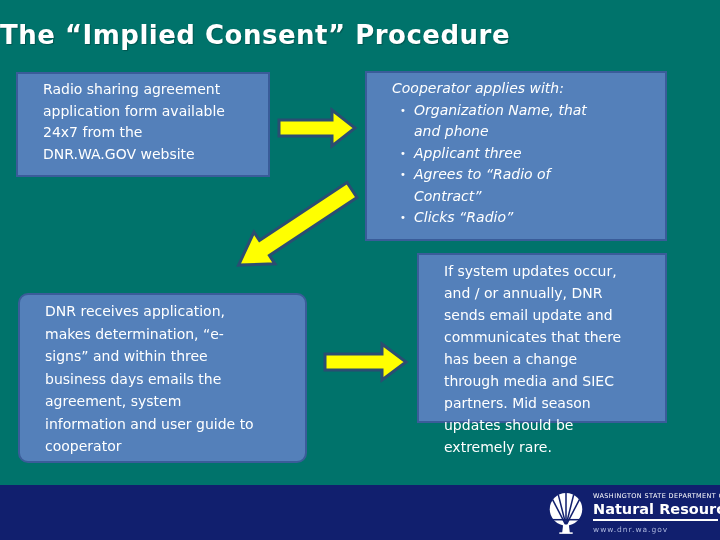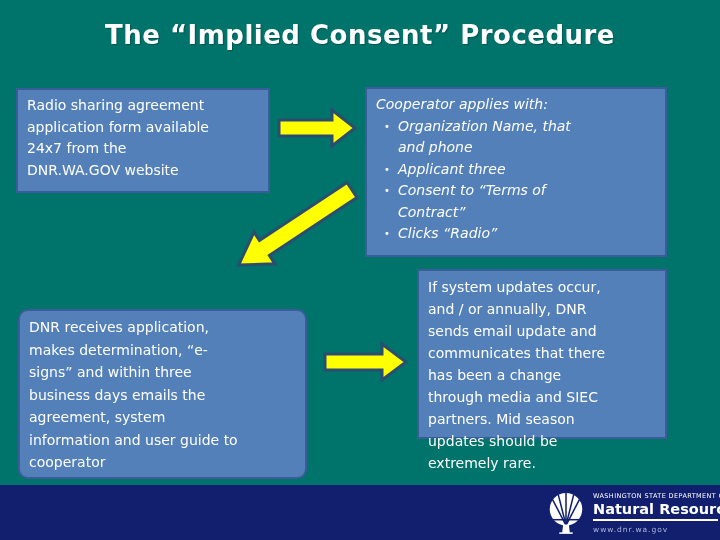--- a/index.html
+++ b/index.html
@@ -6,37 +6,36 @@
   .slide{
     position:relative;
     width:720px;height:540px;
     overflow:hidden;
     background:#00736b;
     font-family:"DejaVu Sans","Liberation Sans",sans-serif;
   }
   .title{
     position:absolute;
     top:20px;left:0;width:720px;
-    text-align:center;
+    text-align:left;
     color:#ffffff;
     font-size:26px;
     font-weight:bold;
     letter-spacing:0.5px;
     text-shadow:1px 1px 1px rgba(0,0,0,0.25);
   }
   .box{
     position:absolute;
     background:#5480ba;
     border:2px solid #3a5c99;
     color:#ffffff;
     font-size:14px;
     line-height:21.5px;
     box-sizing:border-box;
-    padding:5px 9px;
-    margin-top:16px;
+    padding:5px 25px;
   }
   .pre{white-space:pre-line;}
   .box1{left:16px;top:72px;width:254px;height:105px;}
   .box2{left:365px;top:71px;width:302px;height:170px;font-style:italic;}
   .box3{left:18px;top:293px;width:289px;height:170px;line-height:22.5px;border-radius:10px;}
   .box4{left:417px;top:253px;width:250px;height:170px;line-height:22px;}
   .bullet-row{display:flex;}
   .bullet-dot{
     width:22px;flex:0 0 22px;
     font-size:10px;line-height:21.5px;
@@ -89,21 +88,21 @@
       <span class="bullet-dot">•</span>
       <span class="bullet-text pre">Organization Name, that
 and phone</span>
     </div>
     <div class="bullet-row">
       <span class="bullet-dot">•</span>
       <span class="bullet-text pre">Applicant three</span>
     </div>
     <div class="bullet-row">
       <span class="bullet-dot">•</span>
-      <span class="bullet-text pre">Consent to “Terms of
+      <span class="bullet-text pre">Agrees to “Radio of
 Contract”</span>
     </div>
     <div class="bullet-row">
       <span class="bullet-dot">•</span>
       <span class="bullet-text pre">Clicks “Radio”</span>
     </div>
   </div>
 
   <div class="box box3 pre">DNR receives application,
 makes determination, “e-

